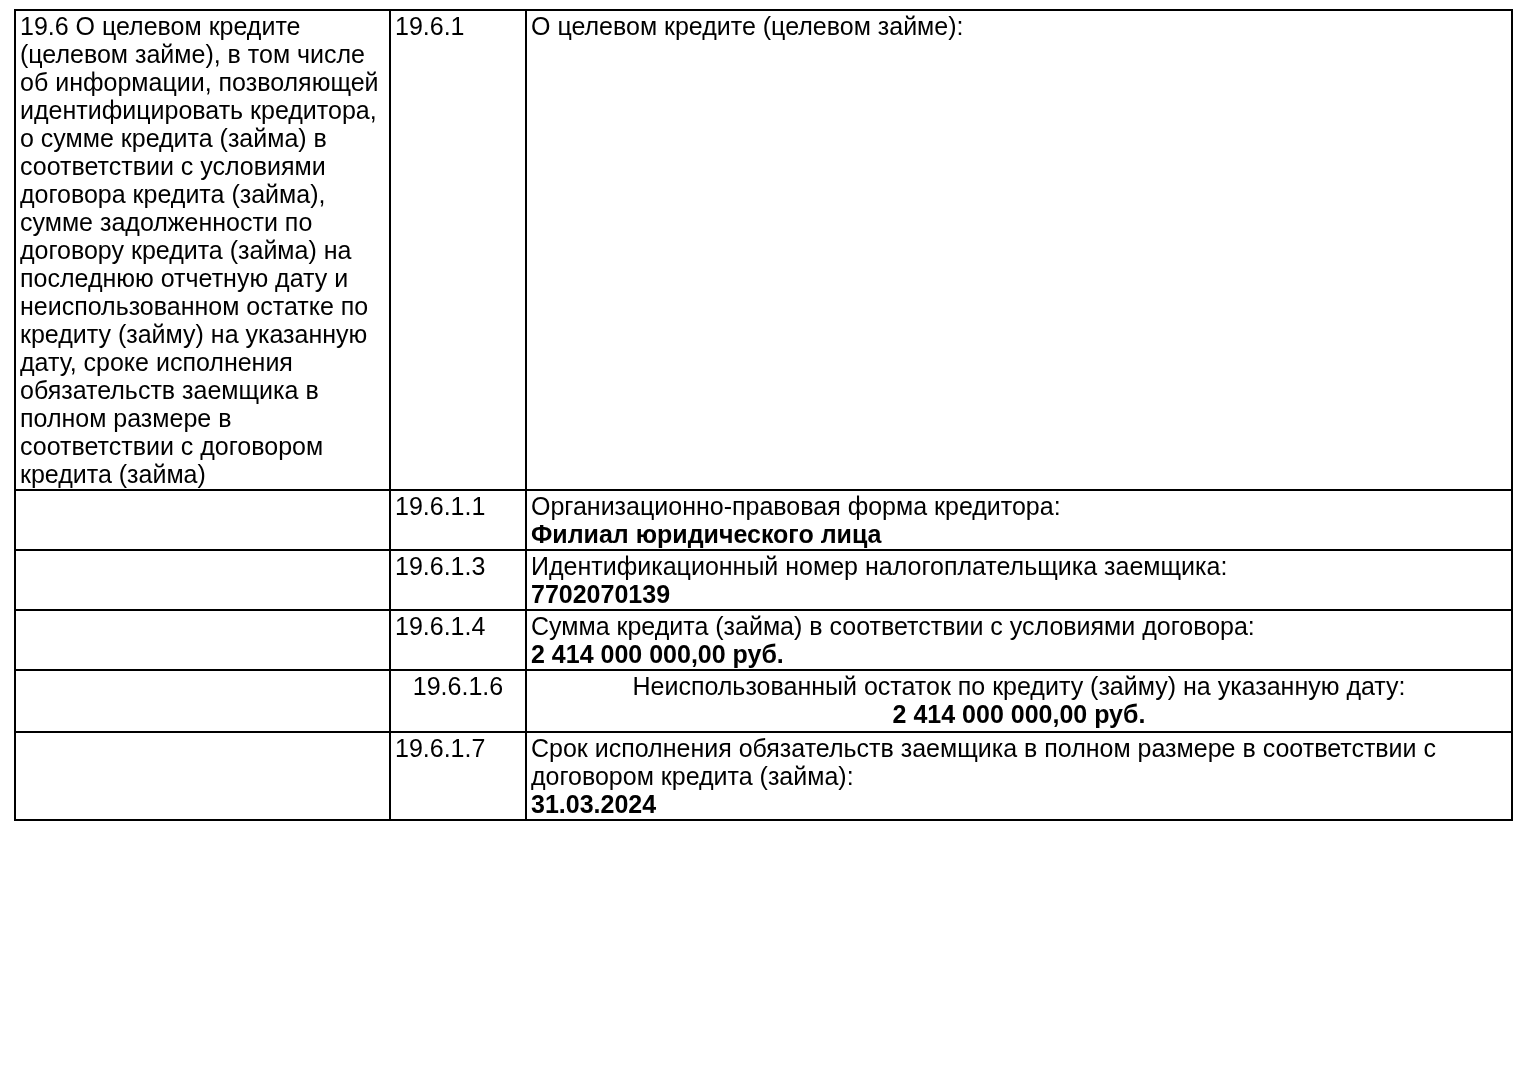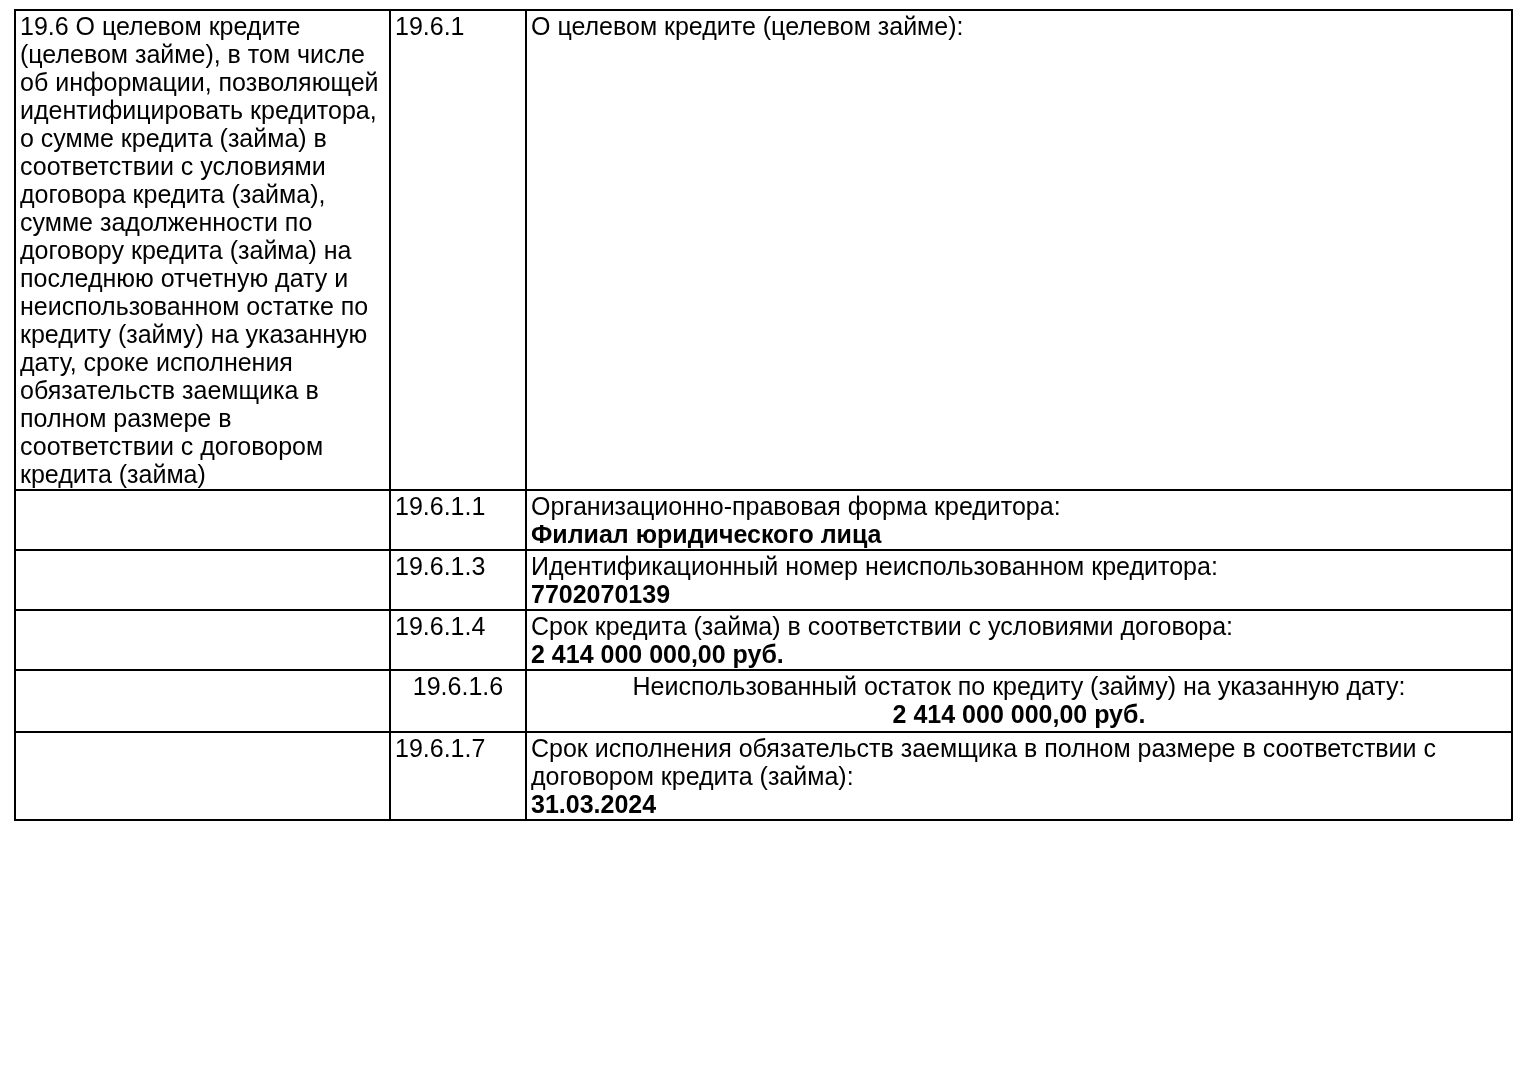--- a/index.html
+++ b/index.html
@@ -81,30 +81,30 @@
         <div class="label">Организационно-правовая форма кредитора:</div>
         <div class="value">Филиал юридического лица</div>
       </td>
     </tr>
 
 
     <tr class="row-sub">
       <td class="cell-desc"></td>
       <td class="cell-num">19.6.1.3</td>
       <td class="cell-content">
-        <div class="label">Идентификационный номер неиспользованном кредитора:</div>
+        <div class="label">Идентификационный номер налогоплательщика заемщика:</div>
         <div class="value">7702070139</div>
       </td>
     </tr>
 
     <tr class="row-sub">
       <td class="cell-desc"></td>
       <td class="cell-num">19.6.1.4</td>
       <td class="cell-content">
-        <div class="label">Срок кредита (займа) в соответствии с условиями договора:</div>
+        <div class="label">Сумма кредита (займа) в соответствии с условиями договора:</div>
         <div class="value">2 414 000 000,00 руб.</div>
       </td>
     </tr>
 
 
     <tr class="row-sub row-sub-6">
       <td class="cell-desc"></td>
       <td class="cell-num">19.6.1.6</td>
       <td class="cell-content">
         <div class="label">Неиспользованный остаток по кредиту (займу) на указанную дату:</div>

